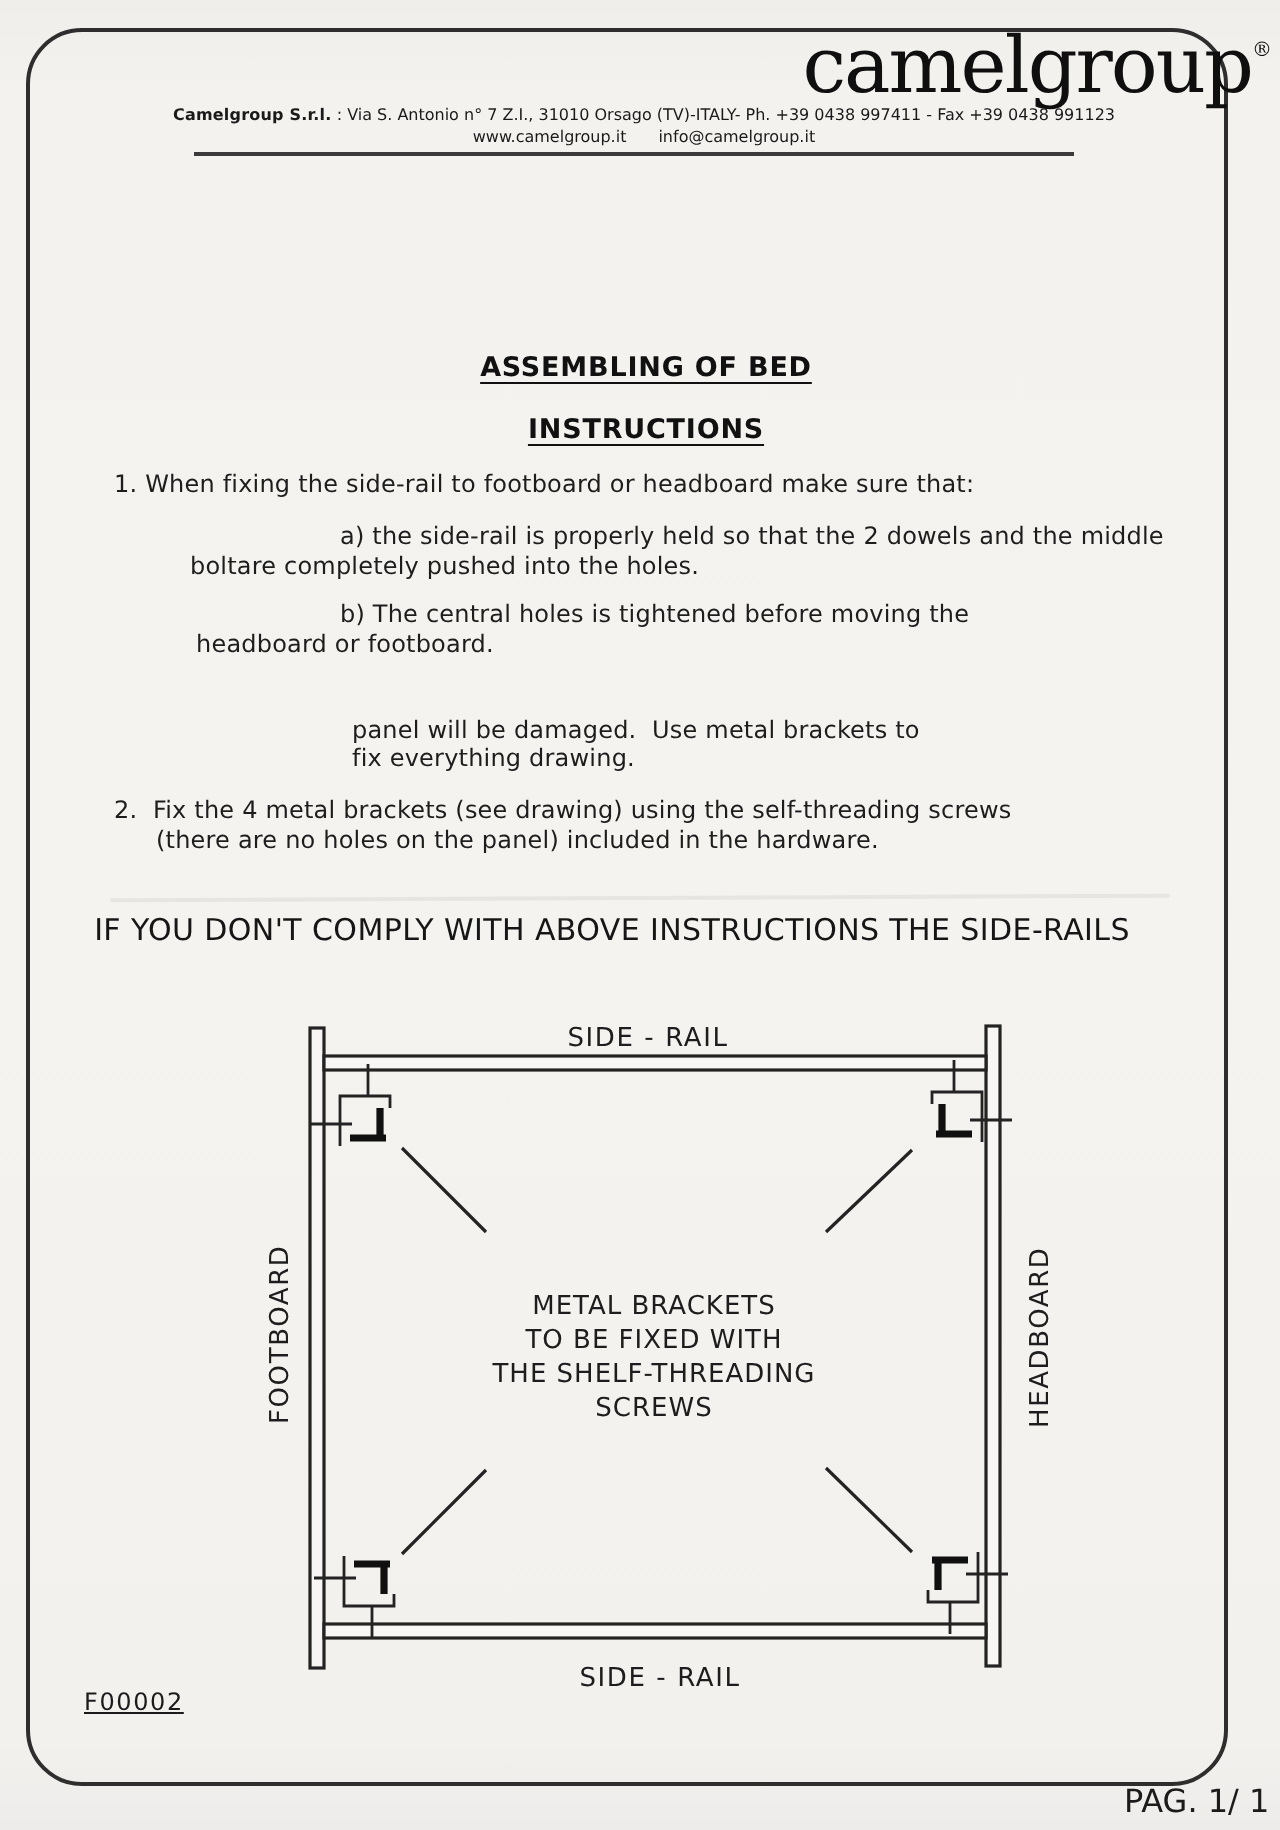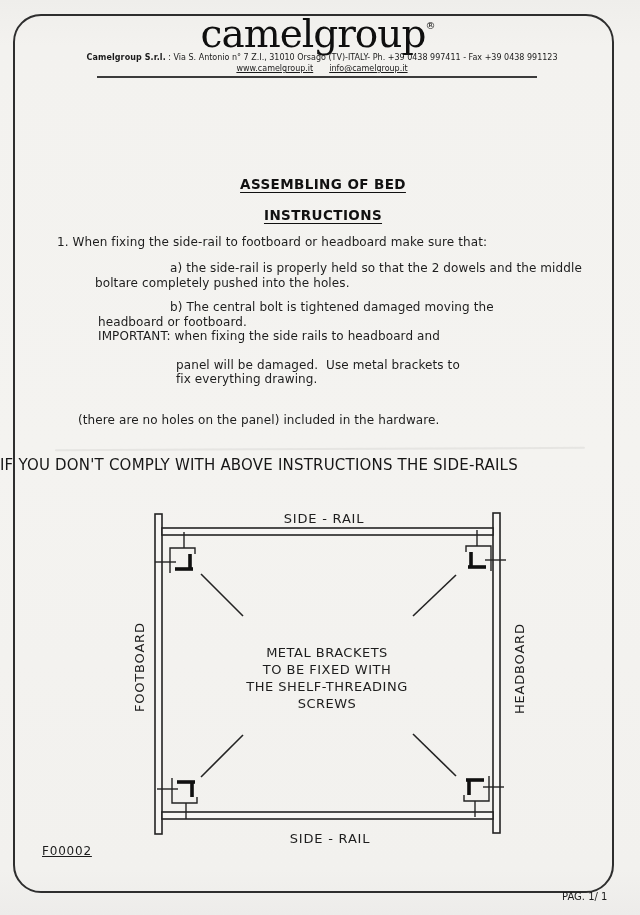--- a/index.html
+++ b/index.html
@@ -13,37 +13,37 @@
   }
   .frame{
     position:absolute;left:13px;top:14px;width:601px;height:879px;
     border:2px solid #2e2e2e;border-radius:28px;
     box-sizing:border-box;
     pointer-events:none;
   }
   
   .logo-line{
     position:absolute;top:2px;left:0;width:636px;
-    text-align:center;
+    text-align:right;
     font-family:"DejaVu Serif",serif;
     font-size:39px;line-height:48px;color:#0f0f0f;
     letter-spacing:-1px;
   }
   .logo-mark{font-size:10px;vertical-align:18px;letter-spacing:0;}
   .addr{
     position:absolute;top:52px;left:0;width:644px;
     text-align:center;font-size:8px;line-height:11px;color:#1a1a1a;
     white-space:pre;
   }
   .addr b{letter-spacing:0.1px;margin-top:32px;}
   .weblinks{
     position:absolute;top:63px;left:0;width:644px;
     text-align:center;font-size:8px;line-height:11px;color:#1a1a1a;
   }
-  .weblinks span{display:inline-block;text-decoration:underline;}
+  .weblinks span{display:inline-block;}
   .weblinks .gap{width:16px;}
   .hrule{
     position:absolute;top:76px;left:97px;width:440px;height:2px;
     background:#3b3b3b;
   }
   
   .ctr{position:absolute;left:3px;width:640px;text-align:center;}
   .doc-title{
     top:176px;font-size:13.5px;font-weight:bold;letter-spacing:0.4px;
     text-decoration:underline;text-underline-offset:3px;color:#111;
@@ -53,42 +53,42 @@
     text-decoration:underline;text-underline-offset:3px;color:#111;
   }
   
   .bline{
     position:absolute;font-size:12px;line-height:13px;color:#1d1d1d;
     white-space:pre;letter-spacing:0.1px;
   }
   
   .warning{
     position:absolute;top:456px;left:0;width:612px;
-    text-align:left;font-size:15px;line-height:19.5px;color:#161616;
+    text-align:center;font-size:15px;line-height:19.5px;color:#161616;
     letter-spacing:0.2px;
   }
   
   .diagram{position:absolute;left:0;top:0;width:640px;height:915px;}
   .part{fill:#f7f6f4;stroke:#232323;stroke-width:1.6;}
   .thin{fill:none;stroke:#232323;stroke-width:1.4;}
   .thick{fill:none;stroke:#101010;stroke-width:3.6;}
   .diag{stroke:#232323;stroke-width:1.6;}
   .dlabel{
     font-family:"DejaVu Sans",sans-serif;
     font-size:13px;fill:#1d1d1d;letter-spacing:0.8px;
   }
   .dcenter{font-size:13px;letter-spacing:0.5px;}
   
   .fcode{
     position:absolute;left:42px;top:844px;
     font-size:12px;letter-spacing:0.8px;color:#1b1b1b;text-decoration:underline;
   }
   .fpage{
     position:absolute;left:562px;top:891px;
-    font-size:10px;color:#1b1b1b;white-space:pre;
+    font-size:16px;color:#1b1b1b;white-space:pre;
   }
   
   .streak{
     position:absolute;left:55px;top:448px;width:530px;height:2px;
     background:rgba(110,110,110,0.10);border-radius:2px;transform:rotate(-0.25deg);
   }
 </style>
 </head>
 <body>
 
@@ -104,25 +104,25 @@
   <div class="weblinks"><span>www.camelgroup.it</span><span class="gap"></span><span>info@camelgroup.it</span></div>
 
   <div class="hrule"></div>
 
   <div class="ctr doc-title">ASSEMBLING OF BED</div>
   <div class="ctr doc-subtitle">INSTRUCTIONS</div>
 
   <div class="bline" style="left:57px;top:236px">1. When fixing the side-rail to footboard or headboard make sure that:</div>
   <div class="bline" style="left:170px;top:262px">a) the side-rail is properly held so that the 2 dowels and the middle</div>
   <div class="bline" style="left:95px;top:277px">boltare completely pushed into the holes.</div>
-  <div class="bline" style="left:170px;top:301px">b) The central bolt is tightened damaged moving the</div>
+  <div class="bline" style="left:170px;top:301px">b) The central holes is tightened before moving the</div>
   <div class="bline" style="left:98px;top:316px">headboard or footboard.</div>
-  <div class="bline" style="left:98px;top:330px">IMPORTANT: when fixing the side rails to headboard and</div>
   <div class="bline" style="left:176px;top:359px">panel will be damaged.  Use metal brackets to</div>
   <div class="bline" style="left:176px;top:373px">fix everything drawing.</div>
+  <div class="bline" style="left:57px;top:399px">2.  Fix the 4 metal brackets (see drawing) using the self-threading screws</div>
   <div class="bline" style="left:78px;top:414px">(there are no holes on the panel) included in the hardware.</div>
 
   <div class="warning">
     <div>IF YOU DON'T COMPLY WITH ABOVE INSTRUCTIONS THE SIDE-RAILS</div>
   </div>
 
   <svg class="diagram" viewBox="0 0 640 915" xmlns="http://www.w3.org/2000/svg">
     <defs>
       <g id="bracket">
         <path class="thin" d="M14,-13 L14,3"></path>

